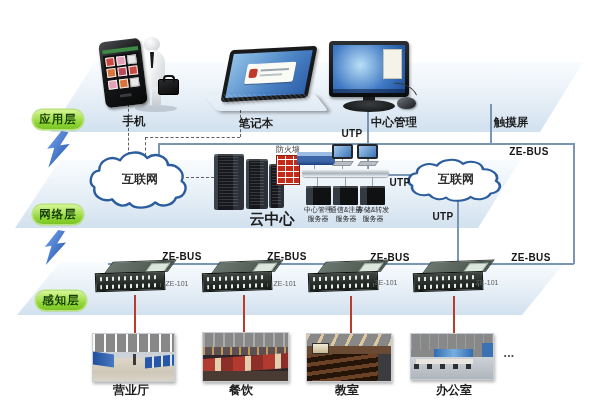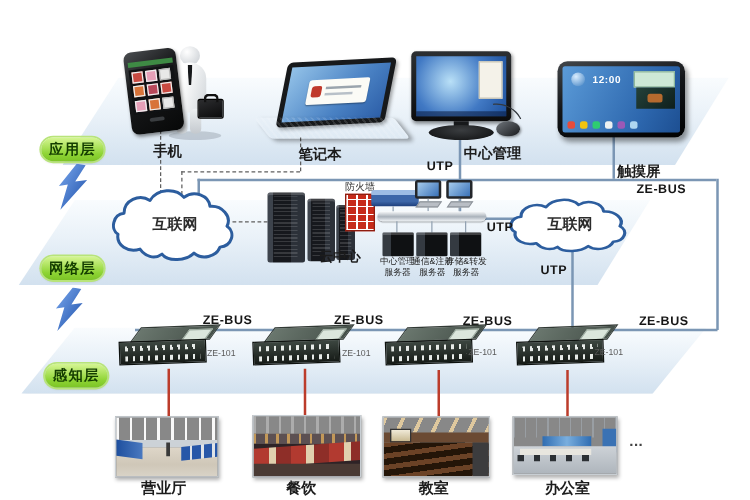--- a/index.html
+++ b/index.html
@@ -129,21 +129,21 @@
 
   <div class="rack" style="left:214px;top:154px;width:30px;height:56px">
     <div class="vents"></div>
     </div>
   <div class="rack" style="left:246px;top:159px;width:22px;height:50px">
     <div class="vents"></div>
     </div>
   <div class="rack" style="left:269px;top:164px;width:15px;height:44px">
     <div class="vents"></div>
     </div>
-  <div class="lbl" style="left:272px;top:198px;font-size:11px">云中心</div>
+  <div class="lbl" style="left:272px;top:210px;font-size:15px">云中心</div>
 
   <div class="tinylbl" style="left:288px;top:144px;font-size:8px;color:#333">防火墙</div>
   <div class="brick" style="left:276px;top:155px;width:22px;height:28px"></div>
   <div class="router" style="left:297px;top:152px;width:38px;height:13px"></div>
   <div class="stub" style="left:314px;top:165px;height:5px"></div>
   <div class="mm" style="left:332px;top:144px">
     <div class="scr"></div>
     </div>
   <div class="mm" style="left:357px;top:144px">
     <div class="scr"></div>
@@ -219,44 +219,25 @@
         <div style="position:absolute;right:3px;top:4px;width:17px;height:28px;background:#f4f2e9;border:1px solid #c9c5b4"></div>
         <div style="position:absolute;left:0;right:0;bottom:0;height:4px;background:rgba(10,25,60,.55)"></div>
       </div>
     </div>
     <div style="position:absolute;left:36px;top:57px;width:12px;height:5px;background:#17191b"></div>
     <div style="position:absolute;left:16px;top:60px;width:52px;height:12px;border-radius:50%;background:radial-gradient(ellipse at 50% 35%,#3a3d40,#0d0e0f)"></div>
     <div style="position:absolute;left:58px;top:44px;width:32px;height:22px;border:1.4px solid #34393e;border-color:#34393e transparent transparent transparent;border-radius:50%;transform:rotate(28deg)"></div>
     <div style="position:absolute;left:70px;top:57px;width:19px;height:12px;border-radius:50% 50% 46% 46%;background:linear-gradient(145deg,#70767c,#17191c);box-shadow:1px 1px 2px rgba(0,0,0,.4)"></div>
   </div>
 
-  <div class="abs" style="left:446px;top:49px;width:102px;height:61px;border-radius:8px;padding:4px;box-sizing:border-box;
-              background:linear-gradient(165deg,#42464a 0%,#141619 45%,#000 100%);box-shadow:2px 3px 4px rgba(0,0,0,.4)">
-    <div style="position:relative;width:100%;height:100%;border-radius:2px;overflow:hidden;background:linear-gradient(115deg,#5b9bd8 0%,#2c66ad 70%,#1d4f92 100%)">
-      <div style="position:absolute;left:7px;top:5px;width:11px;height:11px;border-radius:50%;background:radial-gradient(circle at 35% 30%,#d9edff,#3d7fc1)"></div>
-      <div style="position:absolute;left:24px;top:6px;font-size:8px;font-weight:bold;color:#fff;letter-spacing:.5px">12:00</div>
-      <div style="position:absolute;right:4px;top:4px;width:31px;height:11px;background:#cde8d6;border:1px solid #8fb89c"></div>
-      <div style="position:absolute;right:4px;top:17px;width:31px;height:17px;background:linear-gradient(135deg,#24413a,#0e1f1c)">
-        <div style="position:absolute;left:9px;top:5px;width:12px;height:7px;background:#b56a2e;border-radius:2px"></div>
-      </div>
-      <div style="position:absolute;left:4px;right:4px;bottom:3px;height:7px;display:flex;gap:4px;align-items:center">
-        <span style="width:6px;height:6px;border-radius:2px;background:#e74c3c"></span>
-        <span style="width:6px;height:6px;border-radius:2px;background:#f1c40f"></span>
-        <span style="width:6px;height:6px;border-radius:2px;background:#2ecc71"></span>
-        <span style="width:6px;height:6px;border-radius:2px;background:#ecf0f1"></span>
-        <span style="width:6px;height:6px;border-radius:2px;background:#9b59b6"></span>
-        <span style="width:6px;height:6px;border-radius:2px;background:#aed6f1"></span>
-      </div>
-    </div>
-  </div>
 
   <div class="lbl" style="left:134px;top:114px">手机</div>
   <div class="lbl" style="left:256px;top:116px">笔记本</div>
   <div class="lbl" style="left:394px;top:115px">中心管理</div>
-  <div class="lbl" style="left:511px;top:130px">触摸屏</div>
+  <div class="lbl" style="left:511px;top:115px">触摸屏</div>
   <div class="netlbl" style="left:352px;top:128px">UTP</div>
   <div class="netlbl" style="left:529px;top:146px">ZE-BUS</div>
   <div class="netlbl" style="left:400px;top:177px">UTP</div>
   <div class="netlbl" style="left:443px;top:211px">UTP</div>
 
   <div class="netlbl" style="left:182px;top:251px">ZE-BUS</div>
   <div class="netlbl" style="left:287px;top:251px">ZE-BUS</div>
   <div class="netlbl" style="left:390px;top:252px">ZE-BUS</div>
   <div class="netlbl" style="left:531px;top:252px">ZE-BUS</div>
 

